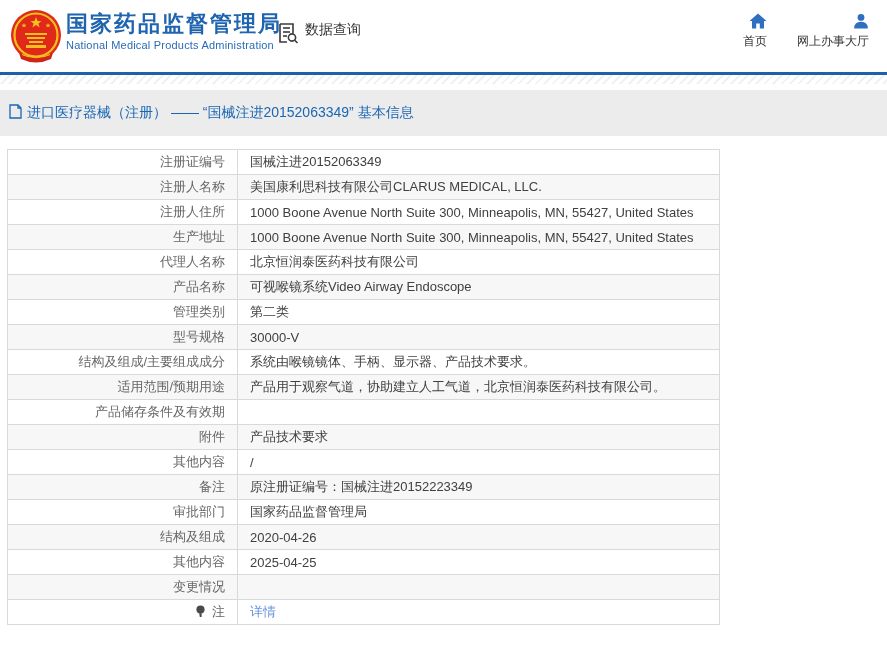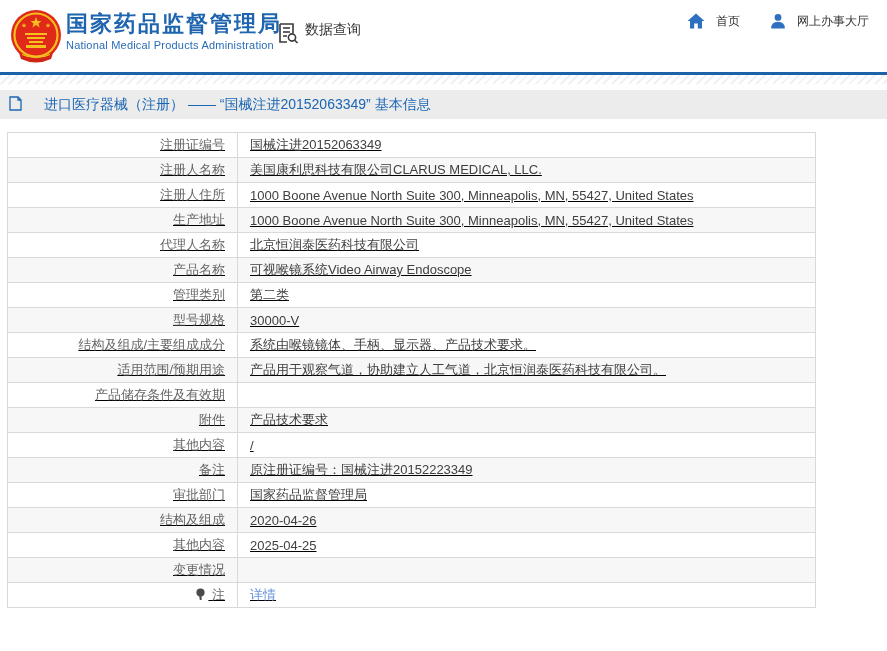--- a/index.html
+++ b/index.html
@@ -12,34 +12,34 @@
 
   
   .header { position:relative; height:72px; background:#fff; }
   .emblem { position:absolute; left:10px; top:8px; width:52px; height:58px; }
   .title-block { position:absolute; left:66px; top:11px; }
   .title-cn { color:#1f64ae; font-size:22px; font-weight:bold; letter-spacing:2px; line-height:1.15; }
   .title-en { color:#2a6cb5; font-size:11px; margin-top:3px; letter-spacing:0.2px; }
   .dataquery { position:absolute; left:276px; top:21px; display:flex; gap:5px;
                color:#333; font-size:14px; cursor:pointer; }
   .nav { position:absolute; right:18px; top:13px; display:flex; gap:30px; }
-  .nav-item { display:flex; align-items:flex-start; gap:11px; cursor:pointer; }
+  .nav-item { display:flex; flex-direction:column; align-items:flex-end; gap:0; cursor:pointer; }
   .nav-item .lbl { font-size:12px; color:#333; white-space:nowrap; }
 
   .blue-line { height:3px; background:#1b62a9; }
   .stripe-band { height:9px;
     background:repeating-linear-gradient(135deg,#f1f1f1 0 2px,#ffffff 2px 6px); }
 
   
-  .breadcrumb { margin-top:6px; height:29px; background:#ececec; display:flex; align-items:center;
-                padding-left:9px; gap:22px; color:#1a66b3; font-size:14px; }
+  .breadcrumb { margin-top:6px; height:46px; background:#ececec; display:flex; align-items:center;
+                padding-left:9px; gap:5px; color:#1a66b3; font-size:14px; }
 
   
   .table-wrap { margin:13px 7px 0 7px; }
-  table { width:809px; border-collapse:collapse; table-layout:fixed;text-decoration:underline; }
+  table { width:713px; border-collapse:collapse; table-layout:fixed; }
   td { border:1px solid #d9d9d9; height:25px; font-size:13px; padding:0; vertical-align:middle; }
   tr:nth-child(even) td { background:#f7f7f7; }
   tr:nth-child(odd) td { background:#ffffff; }
   .label-cell { width:230px; text-align:right; padding-right:12px; color:#666; }
   .value-cell { padding-left:12px; color:#404040; }
   .value-cell a { color:#6a93db; text-decoration:none; }
   .bulb { display:inline-block; margin-right:2px; vertical-align:-2px; }
 </style>
 </head>
 <body>

